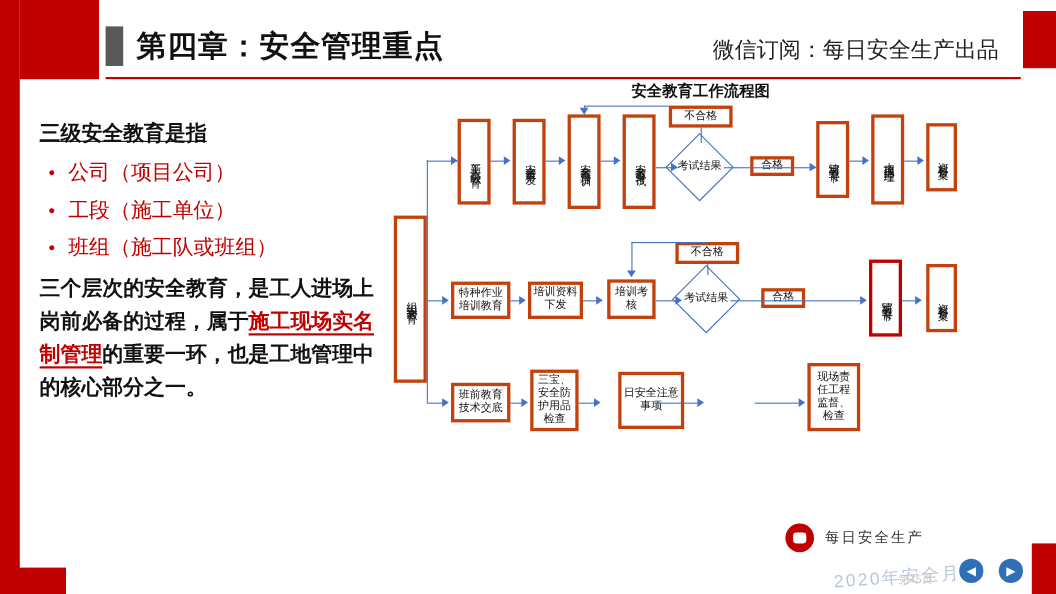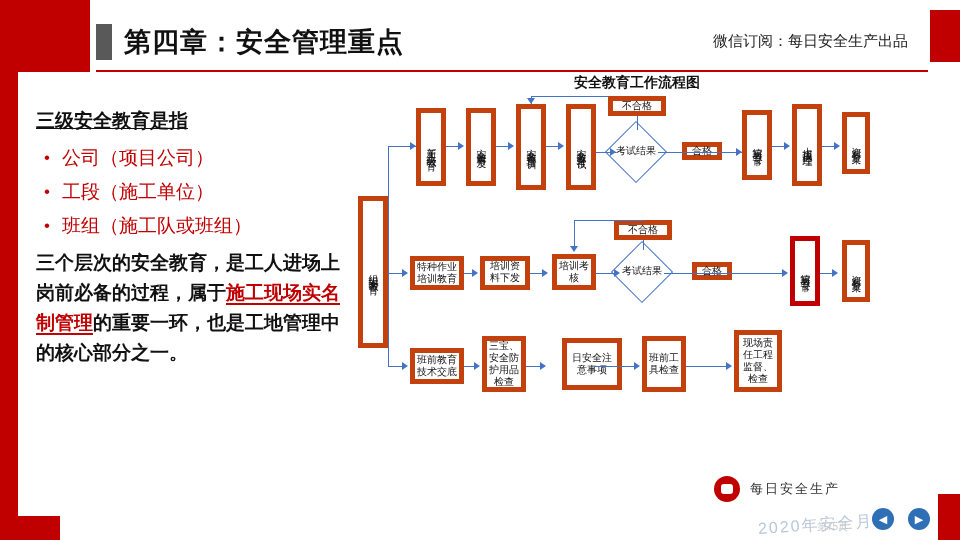--- a/index.html
+++ b/index.html
@@ -12,36 +12,36 @@
   .left-bar{position:absolute;left:0;top:0;width:18px;height:540px;background:#c00000;}
   .top-left-block{position:absolute;left:18px;top:0;width:72px;height:72px;background:#c00000;}
   .top-right-block{position:absolute;right:0;top:10px;width:30px;height:52px;background:#c00000;}
   .bottom-left-block{position:absolute;left:0;bottom:0;width:60px;height:24px;background:#c00000;}
   .bottom-right-block{position:absolute;right:0;bottom:0;width:22px;height:46px;background:#c00000;}
 
   
   .title-bar{position:absolute;left:96px;top:24px;display:flex;align-items:center;}
   .title-marker{width:16px;height:36px;background:#595959;margin-right:12px;}
   .title-text{font-size:27px;font-weight:bold;color:#111;letter-spacing:1px;}
-  .header-note{position:absolute;right:52px;top:32px;font-size:15px;color:#222;}
+  .header-note{position:absolute;right:52px;top:32px;font-size:20px;color:#222;}
   .header-rule{position:absolute;left:96px;top:70px;width:832px;height:2px;background:#c00000;}
 
   
   .left-col{position:absolute;left:36px;top:108px;width:310px;}
   .lead{font-size:19px;font-weight:bold;color:#111;margin-bottom:12px;text-decoration:underline;}
   .bullet-row{display:flex;align-items:flex-start;margin:0 0 11px 8px;}
   .bullet-dot{color:#c00000;font-size:17px;line-height:23px;width:18px;flex:none;}
   .bullet-text{color:#c00000;font-size:19px;font-weight:normal;line-height:23px;}
   .para{font-size:19px;font-weight:bold;color:#111;line-height:30px;margin-top:8px;}
   .hl{color:#c00000;border-bottom:2px solid #c00000;}
 
   
   .diagram{position:absolute;left:352px;top:78px;width:590px;height:368px;}
   .diagram-title{position:absolute;left:222px;top:-4px;font-size:14px;font-weight:bold;color:#111;}
-  .node{position:absolute;border:5px solid #c2410c;background:#fff;color:#111;
+  .node{position:absolute;border:3px solid #c2410c;background:#fff;color:#111;
         display:flex;align-items:center;justify-content:center;text-align:center;
         font-size:10px;line-height:12px;box-sizing:border-box;padding:2px;}
   .node.vert{writing-mode:vertical-rl;text-orientation:upright;letter-spacing:2px;}
   .node.red{border-color:#c00000;}
   .diamond{position:absolute;border:1px solid #4472c4;background:#fff;
            transform:rotate(45deg);box-sizing:border-box;}
   .diamond-label{position:absolute;font-size:10px;color:#111;text-align:center;}
   .ln{position:absolute;background:#4472c4;}
   .ln.h{height:1px;}
   .ln.v{width:1px;}
@@ -162,21 +162,20 @@
   <div class="ln v" style="left:291px;top:162px;height:10px;"></div>
   <div class="ln h" style="left:222px;top:142px;width:70px;"></div>
   <div class="ln v" style="left:222px;top:142px;height:28px;"></div>
   <div class="arrow d" style="left:218px;top:168px;"></div>
   <div class="ln h" style="left:468px;top:195px;width:14px;"></div>
   <div class="arrow r" style="left:480px;top:191px;"></div>
 
   <div class="node" style="left:58px;top:270px;width:54px;height:36px;">班前教育技术交底</div>
   <div class="node" style="left:130px;top:258px;width:44px;height:56px;">三宝、安全防护用品检查</div>
   <div class="node" style="left:210px;top:260px;width:60px;height:52px;">日安全注意事项</div>
-  <div class="node" style="left:290px;top:258px;width:44px;height:56px;">班前工具检查</div>
   <div class="node" style="left:382px;top:252px;width:48px;height:62px;">现场责任工程监督、检查</div>
 
   <div class="ln v" style="left:36px;top:68px;height:220px;"></div>
   <div class="ln h" style="left:36px;top:288px;width:16px;"></div>
   <div class="arrow r" style="left:50px;top:284px;"></div>
   <div class="ln h" style="left:112px;top:288px;width:12px;"></div>
   <div class="arrow r" style="left:122px;top:284px;"></div>
   <div class="ln h" style="left:174px;top:288px;width:16px;"></div>
   <div class="arrow r" style="left:188px;top:284px;"></div>
   <div class="ln h" style="left:242px;top:288px;width:40px;"></div>

